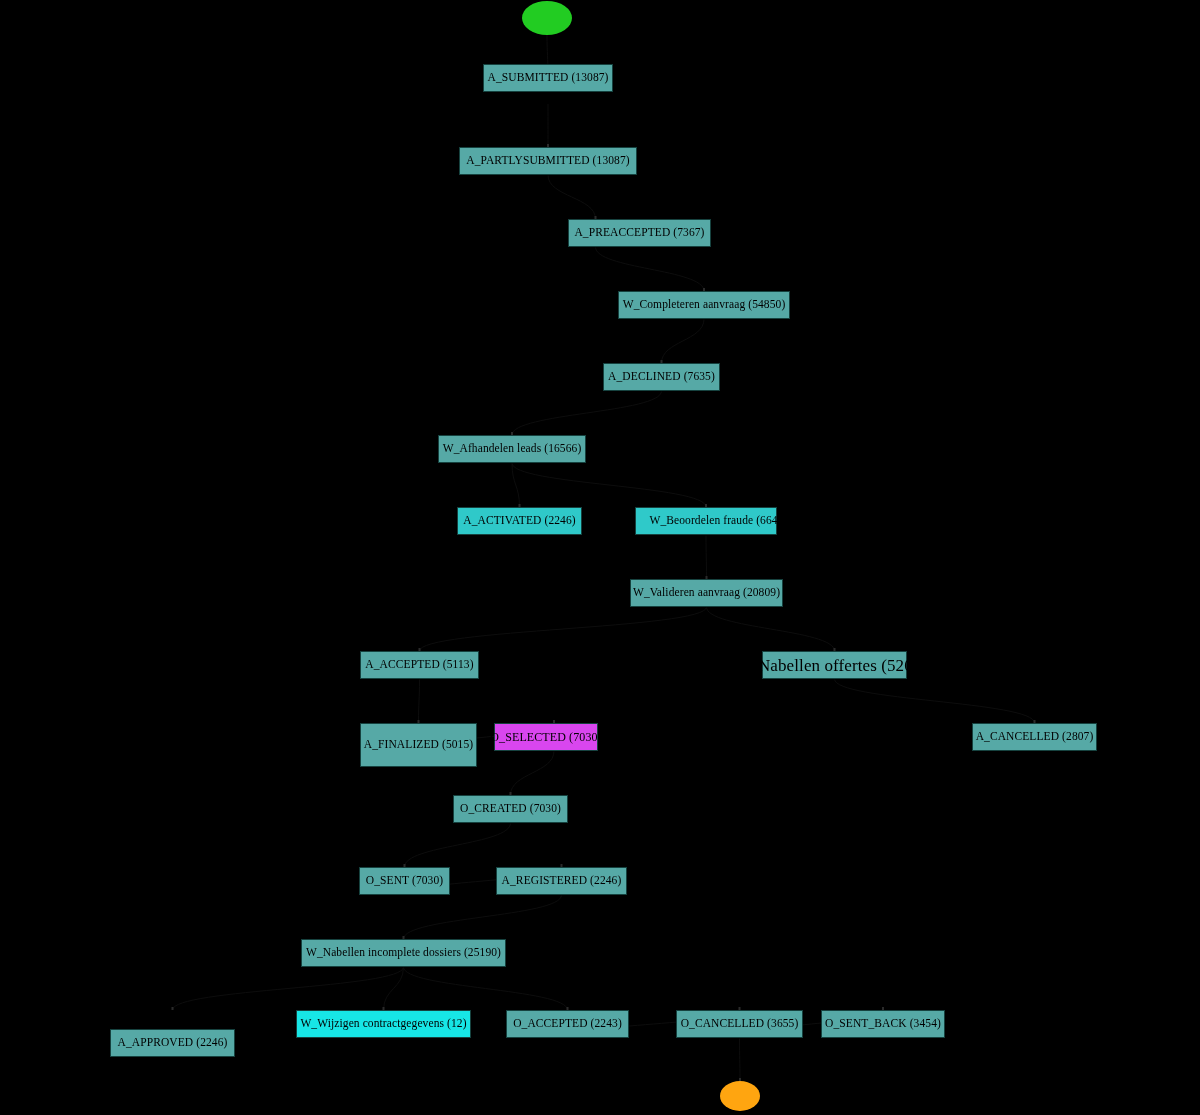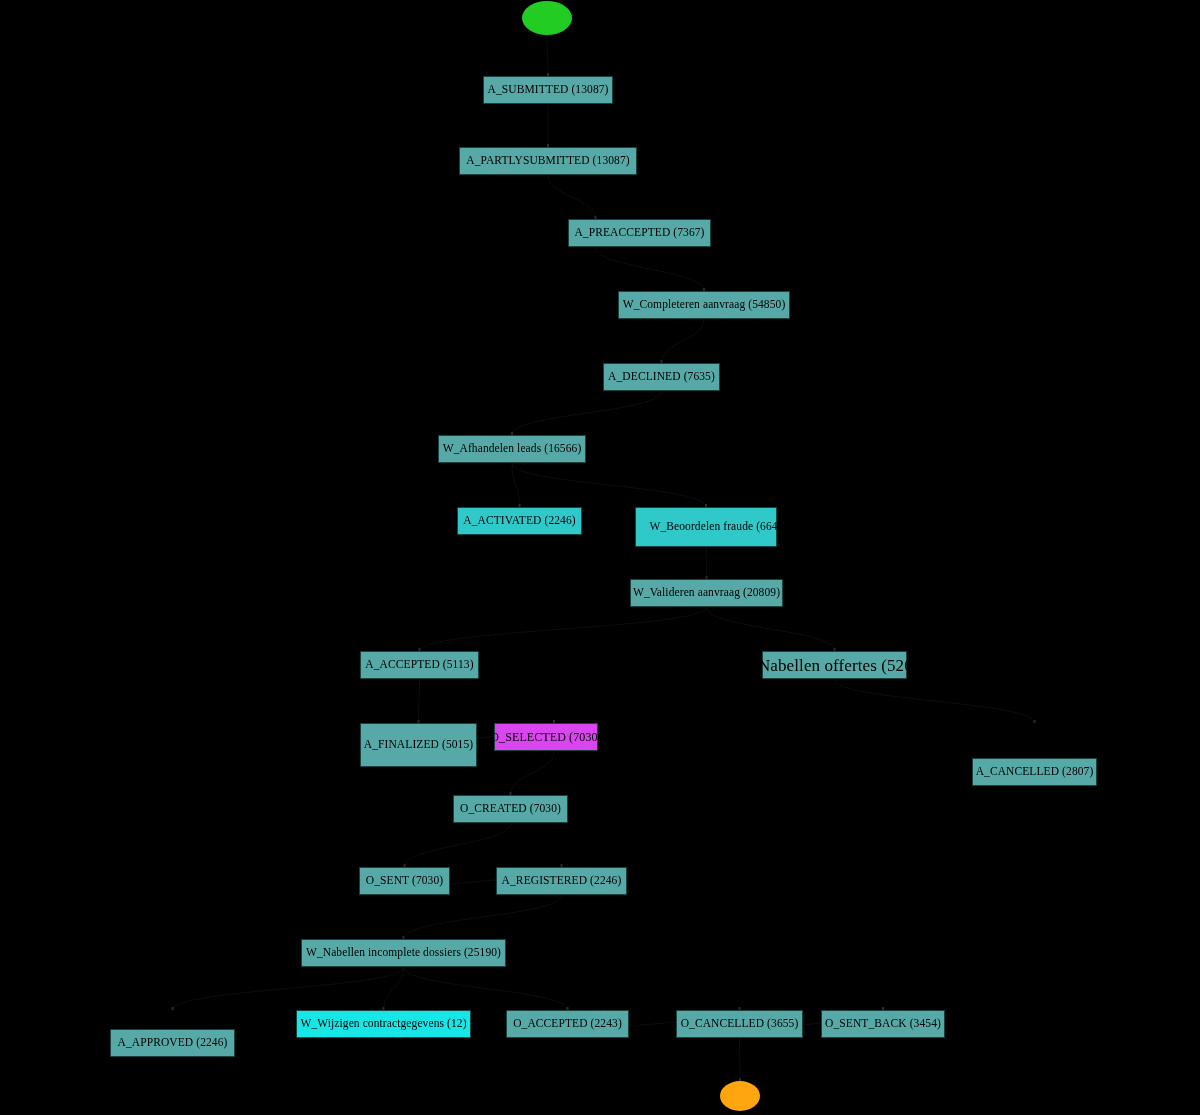--- a/index.html
+++ b/index.html
@@ -100,60 +100,60 @@
       <rect x="566.5" y="1007" width="2" height="3" fill="#2a2a2a"></rect>
       <path d="M567.5,1038 C567.5,1024 739.5,1024 739.5,1010" fill="none" stroke="#0d0d0d" stroke-width="1"></path>
       <rect x="738.5" y="1007" width="2" height="3" fill="#2a2a2a"></rect>
       <path d="M739.5,1038 C739.5,1024 883,1024 883,1010" fill="none" stroke="#0d0d0d" stroke-width="1"></path>
       <rect x="882" y="1007" width="2" height="3" fill="#2a2a2a"></rect>
       <path d="M739.5,1038 C739.5,1059.5 740,1059.5 740,1081" fill="none" stroke="#0d0d0d" stroke-width="1"></path>
       <rect x="739" y="1078" width="2" height="3" fill="#2a2a2a"></rect>
     </svg>
 
   <div id="nodes-layer">
-      <div class="node" style="left: 483px; top: 76px; width: 130px; height: 28px; background: rgb(86, 169, 166); border-color: rgb(22, 66, 63); color: rgb(0, 0, 0); font-size: 11.5px;">
+      <div class="node" style="left: 483px; top: 64px; width: 130px; height: 28px; background: rgb(86, 169, 166); border-color: rgb(22, 66, 63); color: rgb(0, 0, 0); font-size: 11.5px;">
         <span class="label">A_SUBMITTED (13087)</span>
       </div>
       <div class="node" style="left: 459px; top: 147px; width: 178px; height: 28px; background: rgb(86, 169, 166); border-color: rgb(22, 66, 63); color: rgb(0, 0, 0); font-size: 11.5px;">
         <span class="label">A_PARTLYSUBMITTED (13087)</span>
       </div>
       <div class="node" style="left: 524px; top: 219px; width: 143px; height: 28px; background: rgb(86, 169, 166); border-color: rgb(22, 66, 63); color: rgb(0, 0, 0); font-size: 11.5px; margin-left: 44px;">
         <span class="label">A_PREACCEPTED (7367)</span>
       </div>
       <div class="node" style="left: 618px; top: 291px; width: 172px; height: 28px; background: rgb(86, 169, 166); border-color: rgb(22, 66, 63); color: rgb(0, 0, 0); font-size: 11.5px;">
         <span class="label">W_Completeren aanvraag (54850)</span>
       </div>
       <div class="node" style="left: 603px; top: 363px; width: 117px; height: 28px; background: rgb(86, 169, 166); border-color: rgb(22, 66, 63); color: rgb(0, 0, 0); font-size: 11.5px;">
         <span class="label">A_DECLINED (7635)</span>
       </div>
       <div class="node" style="left: 438px; top: 435px; width: 148px; height: 28px; background: rgb(86, 169, 166); border-color: rgb(22, 66, 63); color: rgb(0, 0, 0); font-size: 11.5px;">
         <span class="label">W_Afhandelen leads (16566)</span>
       </div>
       <div class="node" style="left: 457px; top: 507px; width: 125px; height: 28px; background: rgb(47, 201, 201); border-color: rgb(22, 66, 63); color: rgb(0, 0, 0); font-size: 11.5px;">
         <span class="label">A_ACTIVATED (2246)</span>
       </div>
-      <div class="node" style="left: 635px; top: 507px; width: 142px; height: 40px; background: rgb(47, 201, 201); border-color: rgb(22, 66, 63); color: rgb(0, 0, 0); font-size: 11.5px; padding-left: 19px;">
+      <div class="node" style="left: 635px; top: 507px; width: 142px; height: 28px; background: rgb(47, 201, 201); border-color: rgb(22, 66, 63); color: rgb(0, 0, 0); font-size: 11.5px; padding-left: 19px;">
         <span class="label">W_Beoordelen fraude (664)</span>
       </div>
       <div class="node" style="left: 630px; top: 579px; width: 153px; height: 28px; background: rgb(86, 169, 166); border-color: rgb(22, 66, 63); color: rgb(0, 0, 0); font-size: 11.5px;">
         <span class="label">W_Valideren aanvraag (20809)</span>
       </div>
       <div class="node" style="left: 360px; top: 651px; width: 119px; height: 28px; background: rgb(86, 169, 166); border-color: rgb(22, 66, 63); color: rgb(0, 0, 0); font-size: 11.5px;">
         <span class="label">A_ACCEPTED (5113)</span>
       </div>
       <div class="node" style="left: 762px; top: 651px; width: 145px; height: 28px; background: rgb(86, 169, 166); border-color: rgb(22, 66, 63); color: rgb(0, 0, 0); font-size: 17px;">
         <span class="label">W_Nabellen offertes (52016)</span>
       </div>
       <div class="node" style="left: 360px; top: 723px; width: 117px; height: 44px; background: rgb(86, 169, 166); border-color: rgb(22, 66, 63); color: rgb(0, 0, 0); font-size: 11.5px;">
         <span class="label">A_FINALIZED (5015)</span>
       </div>
       <div class="node" style="left: 494px; top: 723px; width: 104px; height: 28px; background: #d946ef; border-color: rgb(22, 66, 63); color: rgb(0, 0, 0); font-size: 12px;">
         <span class="label">O_SELECTED (7030)</span>
       </div>
-      <div class="node" style="left: 972px; top: 723px; width: 125px; height: 28px; background: rgb(86, 169, 166); border-color: rgb(22, 66, 63); color: rgb(0, 0, 0); font-size: 11.5px; margin-top: 35px;">
+      <div class="node" style="left: 972px; top: 723px; width: 125px; height: 28px; background: rgb(86, 169, 166); border-color: rgb(22, 66, 63); color: rgb(0, 0, 0); font-size: 11.5px;">
         <span class="label">A_CANCELLED (2807)</span>
       </div>
       <div class="node" style="left: 453px; top: 795px; width: 115px; height: 28px; background: rgb(86, 169, 166); border-color: rgb(22, 66, 63); color: rgb(0, 0, 0); font-size: 11.5px;">
         <span class="label">O_CREATED (7030)</span>
       </div>
       <div class="node" style="left: 359px; top: 867px; width: 91px; height: 28px; background: rgb(86, 169, 166); border-color: rgb(22, 66, 63); color: rgb(0, 0, 0); font-size: 11.5px;">
         <span class="label">O_SENT (7030)</span>
       </div>
       <div class="node" style="left: 496px; top: 867px; width: 131px; height: 28px; background: rgb(86, 169, 166); border-color: rgb(22, 66, 63); color: rgb(0, 0, 0); font-size: 11.5px;">
         <span class="label">A_REGISTERED (2246)</span>

